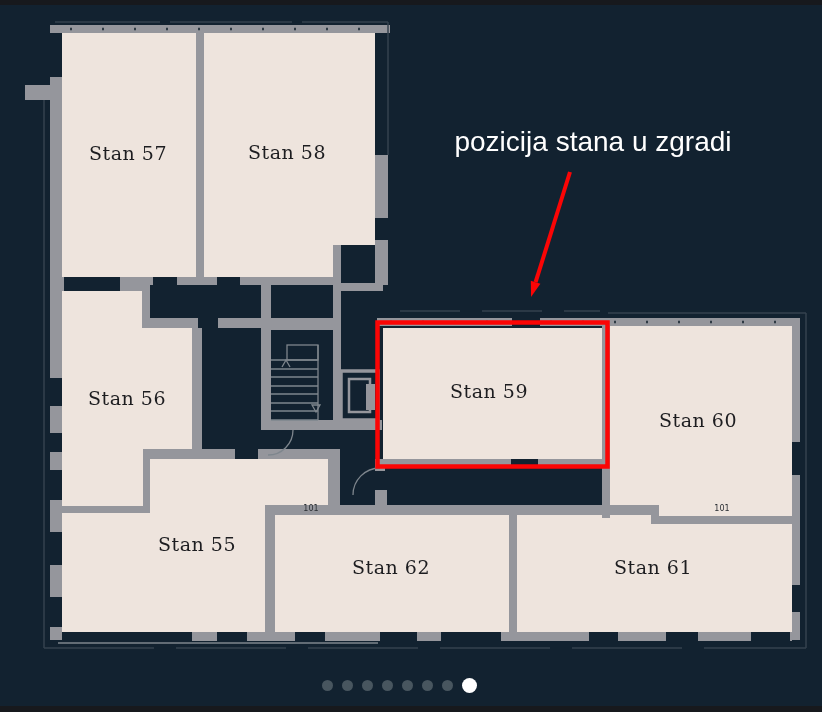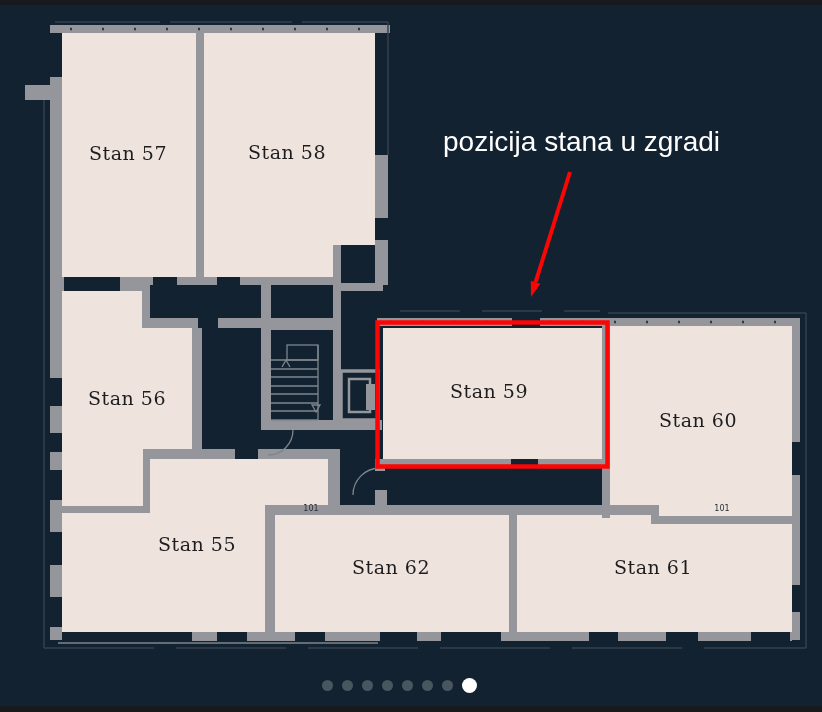--- a/index.html
+++ b/index.html
@@ -22,21 +22,21 @@
   .thin.short-dash{stroke-dasharray:60 22;}
   .tick{stroke:#2e3a44;stroke-width:2.5;stroke-dasharray:2 30;fill:none;}
   .detail{stroke:var(--detail);stroke-width:1.3;fill:none;}
   .ele{stroke:var(--wall);fill:none;}
   .hl{stroke:var(--highlight);stroke-width:4.5;fill:none;}
   .arrow-line{stroke:var(--highlight);stroke-width:4;}
   .arrow-head{fill:var(--highlight);}
   .room-label{font-family:"DejaVu Serif",serif;font-size:19px;fill:var(--label);
               text-anchor:middle;letter-spacing:0.5px;}
   .door-num{font-family:"DejaVu Sans",sans-serif;font-size:8px;fill:#2a2e33;text-anchor:middle;}
-  .annotation{position:absolute;left:443px;top:126px;width:300px;
+  .annotation{position:absolute;left:443px;top:126px;width:300px;text-align:center;
               font-family:"Liberation Sans",sans-serif;font-size:28px;
               color:var(--annotation-text);white-space:nowrap;}
   .dots{position:absolute;left:322px;top:677px;height:16px;display:flex;align-items:center;gap:9px;}
   .dot{width:11px;height:11px;border-radius:50%;background:var(--dot);}
   .dot.active{width:15px;height:15px;background:var(--dot-active);}
 </style>
 </head>
 <body>
 
 <div class="stage">

